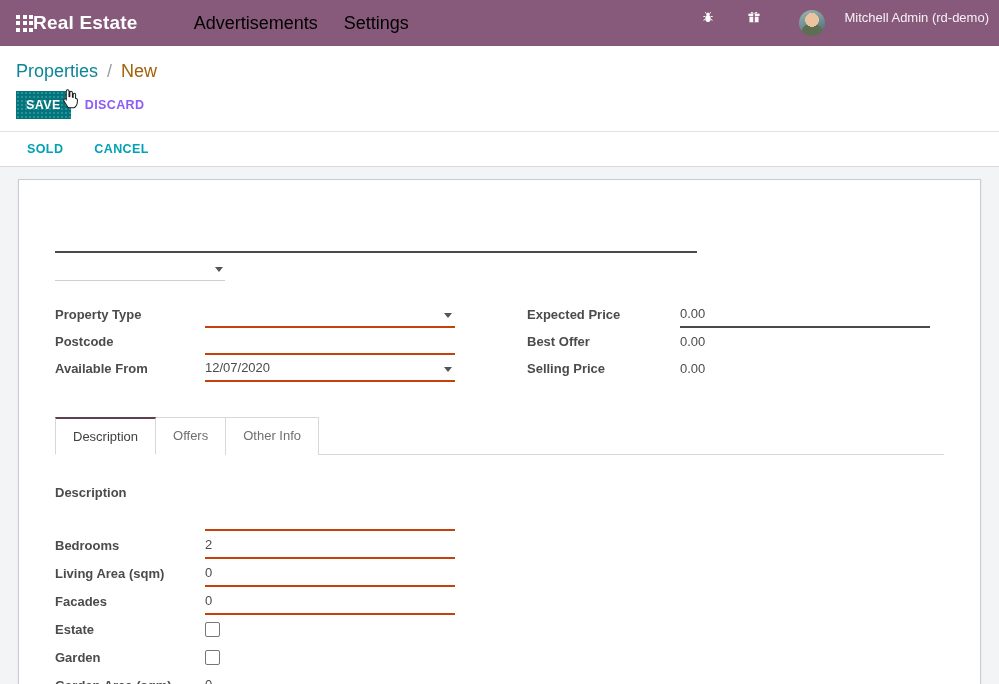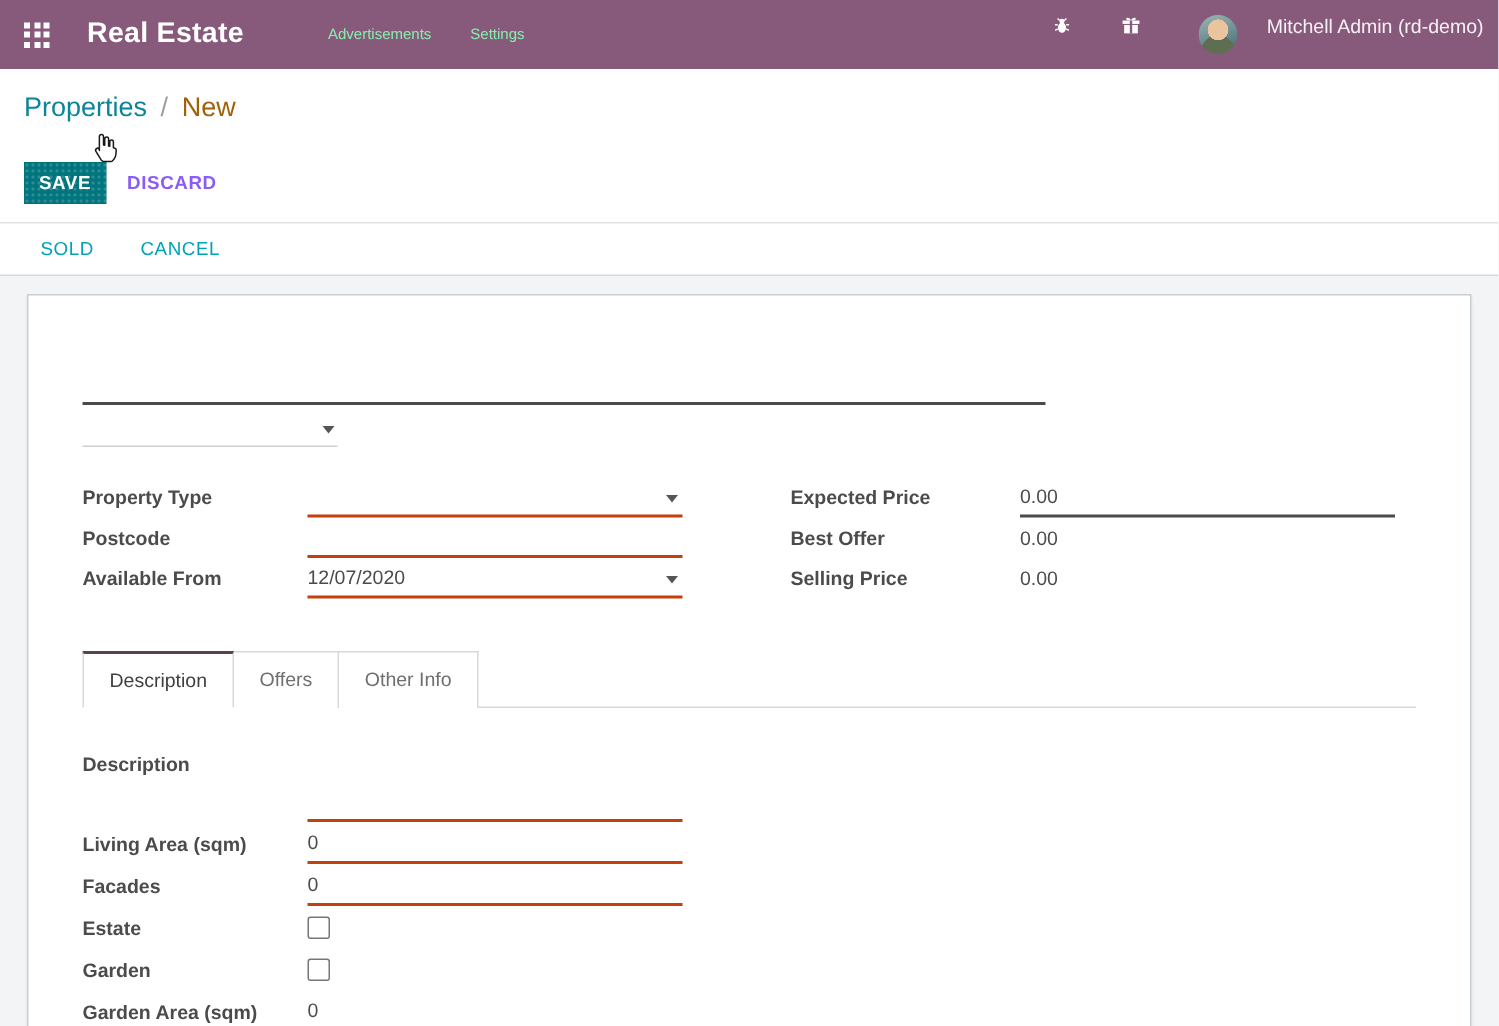--- a/index.html
+++ b/index.html
@@ -5,53 +5,53 @@
   * { margin:0; padding:0; box-sizing:border-box; }
   html,body { width:999px; height:684px; overflow:hidden; background:#f2f4f5;
     font-family:"Liberation Sans", sans-serif; font-size:13px; color:#4b4b4b; }
 
   
   .navbar { height:46px; background:var(--navbar-bg,#875a7b); display:flex; align-items:center;
     padding:0 10px 0 16px; color:#fff; }
   .apps-icon { width:17px; height:17px; display:grid; grid-template-columns:repeat(3,4px);
     grid-template-rows:repeat(3,4px); gap:2.5px; cursor:pointer; }
   .apps-icon i { background:#fff; display:block; }
-  .brand { font-size:19px; font-weight:700; margin-left:25px; letter-spacing:.2px; }
+  .brand { font-size:19px; font-weight:700; letter-spacing:.2px; }
   .topmenu { display:flex; gap:26px; margin-left:56px; }
-  .topmenu .menu-item { color:#86efac; font-size:10px; cursor:pointer;text-align:center; }
+  .topmenu .menu-item { color:#000000; font-size:18px; cursor:pointer;text-align:center; }
   .nav-right { margin-left:auto; display:flex; gap:32px; }
   .nav-icon { width:14px; height:14px; display:block; cursor:pointer; }
   .avatar { width:26px; height:26px; border-radius:50%; margin-left:6px; cursor:pointer;
     background:
       radial-gradient(circle at 50% 38%, #e9c49e 0 33%, rgba(0,0,0,0) 34%),
       radial-gradient(circle at 50% 95%, #5d6e52 0 40%, rgba(0,0,0,0) 41%),
       linear-gradient(160deg,#9db8b4,#5d7f85 70%,#3e5a54); }
   .user-name { font-size:13px; color:#f7f1f5; margin-left:-12px; white-space:nowrap; cursor:pointer; }
 
   
   .control-panel { background:#fff; padding:14px 16px 12px 16px; border-bottom:1px solid #e2e2e2; position:relative; }
   .breadcrumb { font-size:18px; line-height:22px; }
   .breadcrumb .bc-parent { color:var(--link-teal,#0c8599); cursor:pointer; }
   .breadcrumb .bc-sep { color:#9a9fa3; padding:0 4px; }
   .breadcrumb .bc-current { color:#a16207; }
-  .button-row { margin-top:26px; display:flex; align-items:center; }
+  .button-row { margin-top:9px; display:flex; align-items:center; }
   .btn-save { background:var(--primary-button-bg,#00757d);
     background-image:radial-gradient(rgba(255,255,255,.18) 1px, rgba(0,0,0,0) 1.1px);
     background-size:4px 4px;
     color:#fff; border:none; font-weight:700; font-size:12.5px; letter-spacing:.4px;
     padding:7px 10px; cursor:pointer; font-family:inherit; }
   .btn-discard { background:none; border:none; color:#8b5cf6; font-weight:700; font-size:12.5px;
     letter-spacing:.4px; margin-left:14px; cursor:pointer; font-family:inherit; }
   .mouse-cursor { position:absolute; left:58px; top:41px; width:22px; height:22px; pointer-events:none; }
 
   
   .statusbar { background:#fff; height:35px; border-bottom:1px solid #d9d9d9; display:flex;
     align-items:center; padding-left:27px; gap:31px; }
   .statusbar .wf-btn { background:none; border:none; color:var(--statusbar-button-teal,#00a2b6);
-    font-weight:400; font-size:12.5px; letter-spacing:.4px; cursor:pointer; font-family:inherit; }
+    font-weight:700; font-size:12.5px; letter-spacing:.4px; cursor:pointer; font-family:inherit; }
 
   
   .content { padding-top:12px; height:503px; }
   .sheet { margin:0 18px; background:#fff; border:1px solid #c7cdd3; box-shadow:0 1px 2px rgba(0,0,0,.08);
     height:560px; padding:33px 36px 0 36px; position:relative; }
 
   .name-input { width:642px; height:40px; border-bottom:2px solid #4a4a4a; position:relative;
     font-size:26px; color:#333; cursor:text; }
 
   .tags-input { width:170px; height:27px; margin-top:1px; border-bottom:1px solid #cfcfcf;
@@ -210,20 +210,26 @@
 
       <div class="rows desc-row">
         <div class="f-row">
           <span class="f-label"></span>
           <span class="f-value"></span>
         </div>
       </div>
 
       <div class="rows">
         <div class="f-row">
+          <span class="f-label">Bedrooms</span>
+          <span class="f-value">
+            <span>2</span>
+          </span>
+        </div>
+        <div class="f-row">
           <span class="f-label">Living Area (sqm)</span>
           <span class="f-value">
             <span>0</span>
           </span>
         </div>
         <div class="f-row">
           <span class="f-label">Facades</span>
           <span class="f-value">
             <span>0</span>
           </span>

